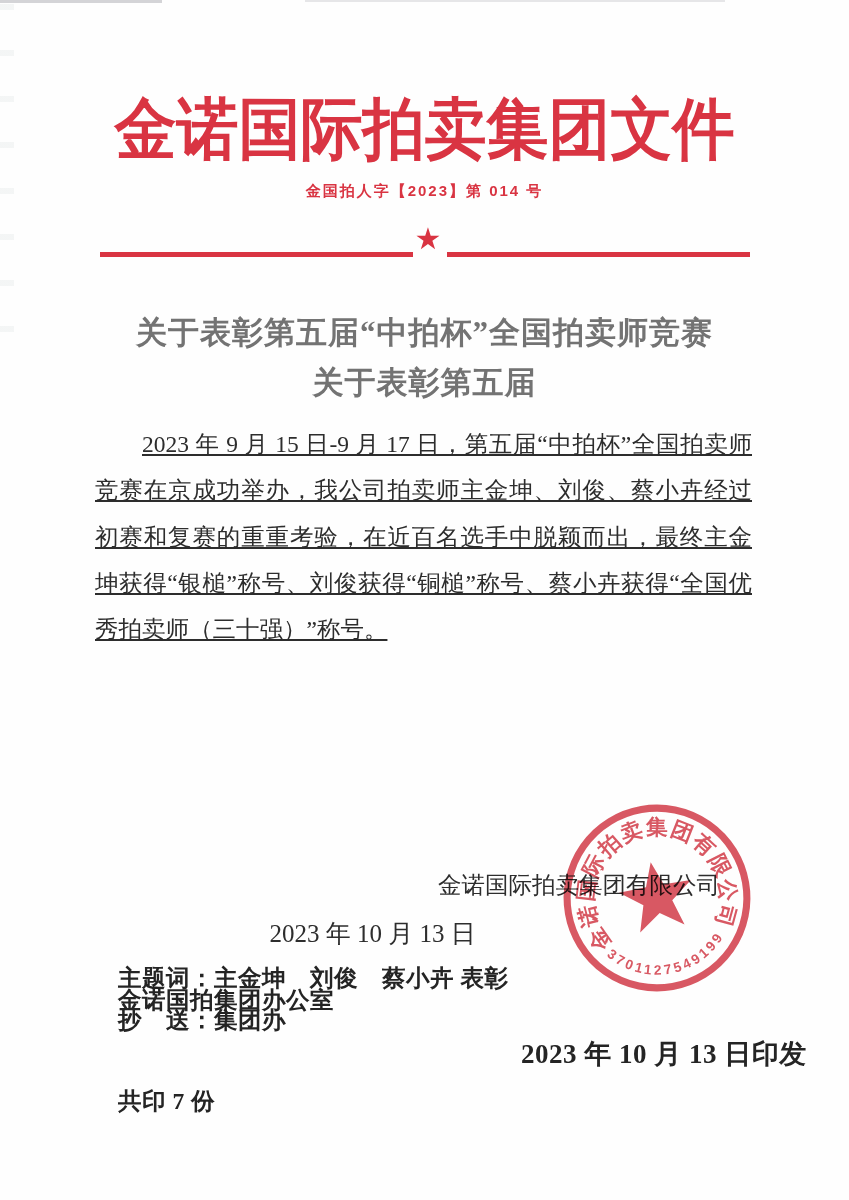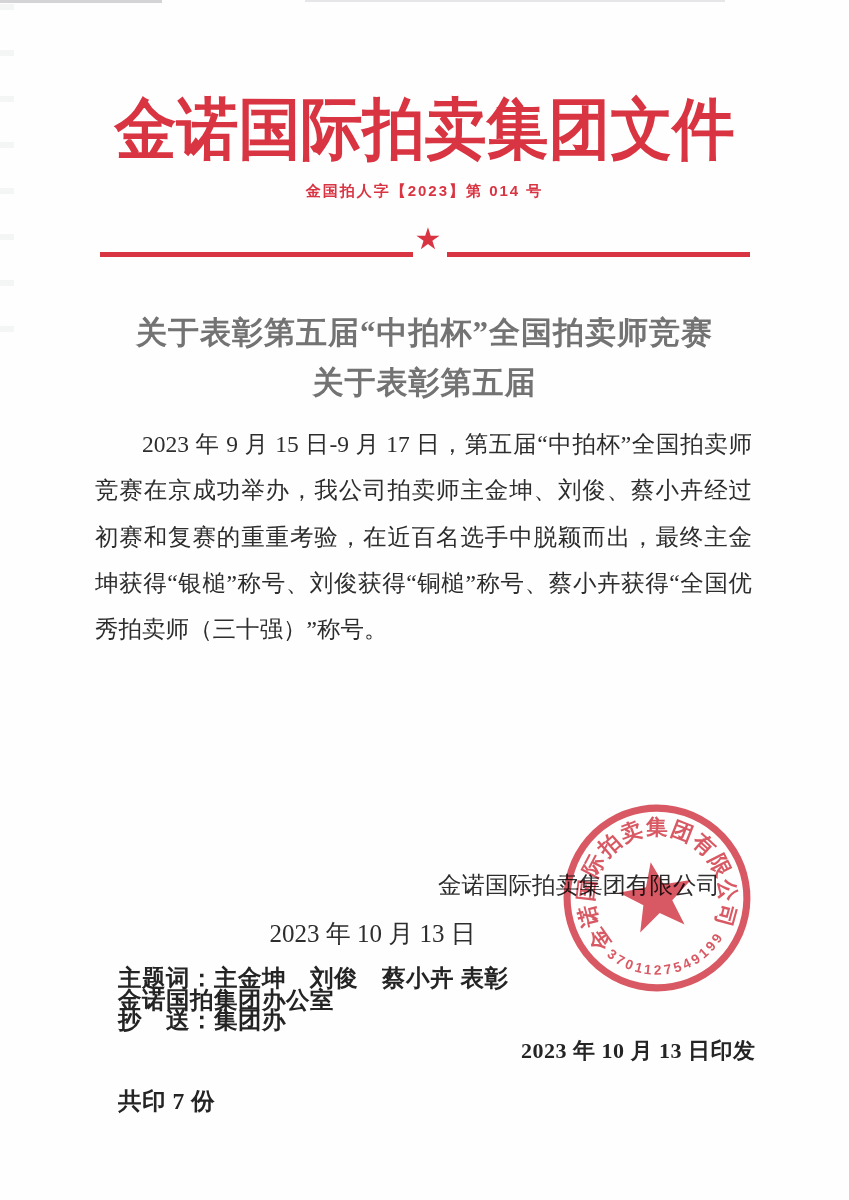--- a/index.html
+++ b/index.html
@@ -60,21 +60,21 @@
   }
 
   
   .body-text {
     left: 95px; top: 421px; width: 657px;
     font-size: 23.5px;
     line-height: 46.3px;
     text-align: justify;
     color: #2d2d2d;
   }
-  .body-text p { text-indent: 2em; }
+  .body-text p { text-indent: 2em; text-decoration: underline; }
 
   
   .sig-company {
     left: 0; top: 869px; width: 720px;
     text-align: right;
     font-size: 23.5px;
     color: #2d2d2d;
   }
   .sig-date {
     left: 12px; top: 917px; width: 721px;
@@ -97,21 +97,21 @@
     font-weight: 700;
     color: #242424;
     letter-spacing: .5px;
   }
   .f-subject { top: 962px; }
   .f-cc      { top: 1004px; }
   .f-issuer  { top: 984px; }
   .f-copies  { top: 1085px; }
   .f-printdate {
     left: 521px; top: 1036px;
-    font-size: 22px; font-weight: 600;
+    font-size: 27px; font-weight: 600;
     color: #242424; letter-spacing: .5px;
   }
 </style>
 </head>
 <body>
 
 <div class="abs scan-top-1"></div>
 <div class="abs scan-top-2"></div>
 <div class="abs scan-left"></div>
 

